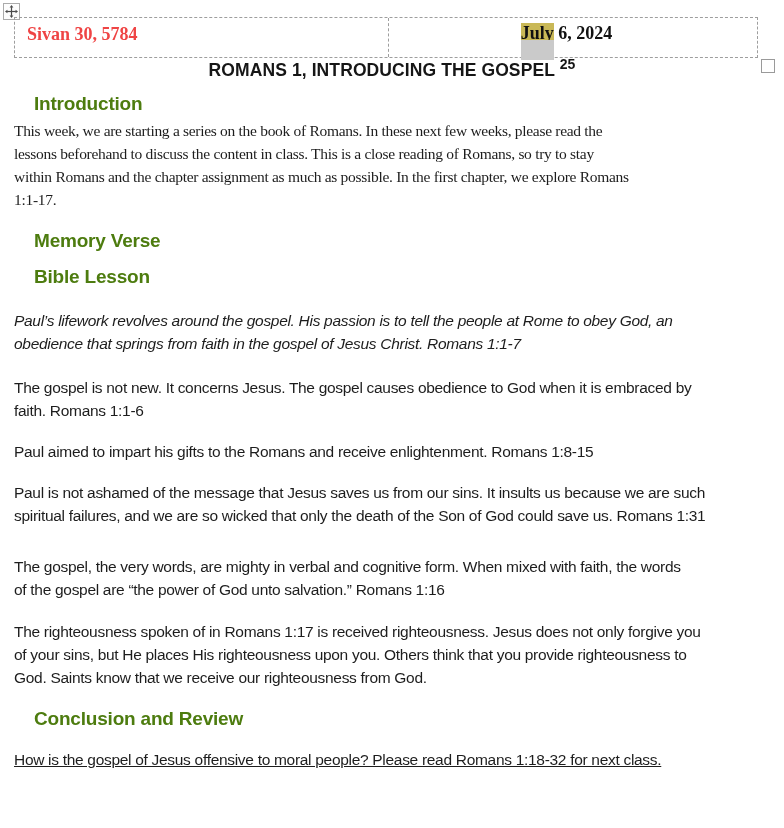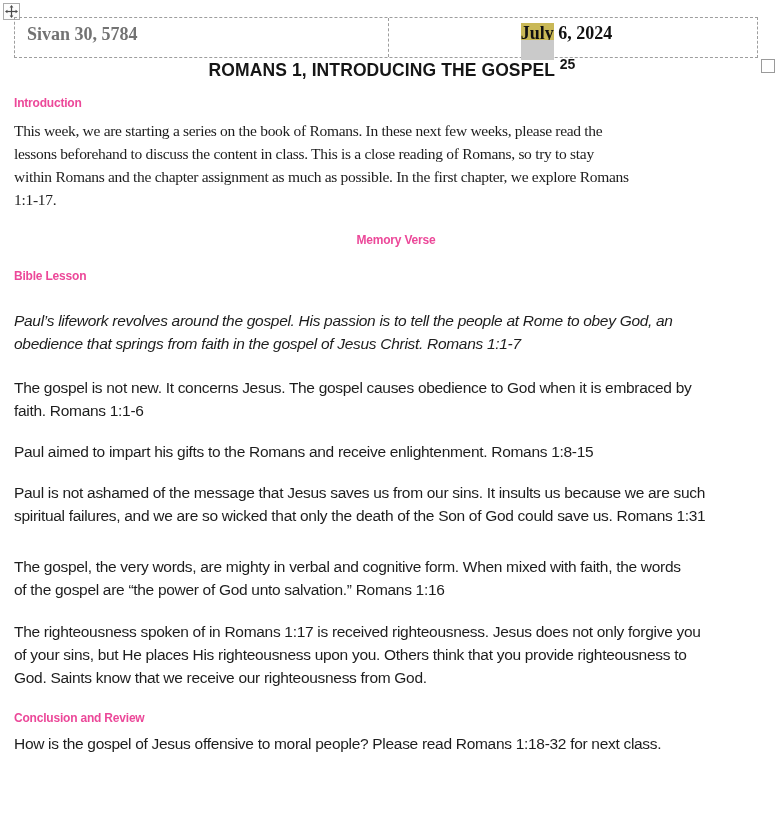--- a/index.html
+++ b/index.html
@@ -31,21 +31,21 @@
     width: 744px; height: 41px;
     border: 1px dashed #9e9e9e;
     display: flex;
   }
   .cell { height: 100%; }
   .cell-left {
     width: 374px;
     border-right: 1px dashed #9e9e9e;
     padding: 6px 0 0 12px;
     font: bold 18px "Liberation Serif", "DejaVu Serif", serif;
-    color: #737373;
+    color: #ef4444;
   }
   .cell-right {
     flex: 1;
     text-align: center;
     padding: 6px 13px 0 0;
     font: bold 18px "Liberation Serif", "DejaVu Serif", serif;
     color: #111;
   }
   .date-line { line-height: 19px; white-space: pre; }
   .hl-yellow { background: #c9b857; }
@@ -84,41 +84,42 @@
   .body {
     position: absolute;
     left: 14px; top: 95px;
     width: 764px;
     font-size: 15.5px;
     letter-spacing: -0.3px;
     line-height: 23px;
     color: #1d1d1d;
   }
   .body h2 {
-    font-size: 12px;
+    font-size: 19px;
     font-weight: bold;
     line-height: 17px;
     letter-spacing: -0.2px;
-    color: #ec4899;
+    color: #4d7c0f;
+    margin-left: 20px;
   }
   .body p { white-space: pre-line; }
 
-  .h-memory     { margin-top: 21px; text-align: center; }
+  .h-memory     { margin-top: 21px; }
   .h-lesson     { margin-top: 19px; }
   .h-conclusion { margin-top: 21px; }
 
   .p-intro   { margin-top: 7px; font-family: Liberation Serif, serif;  }
   .p-memory  { margin-top: 6px;  }
   .p-l1      { margin-top: 24px; font-style: italic; }
   .p-l2      { margin-top: 21px; }
   .p-l3      { margin-top: 18px; }
   .p-l4      { margin-top: 18px; }
   .p-l5      { margin-top: 28px; }
   .p-l6      { margin-top: 19px; }
-  .p-concl   { margin-top: 5px;  }
+  .p-concl   { margin-top: 21px; text-decoration: underline;  }
 
   .grammar-underline {
     text-decoration-line: underline;
     text-decoration-style: double;
     text-decoration-color: #3a6cb4;
     text-decoration-thickness: 1px;
     text-underline-offset: 3px;
   }
 </style>
 </head>

